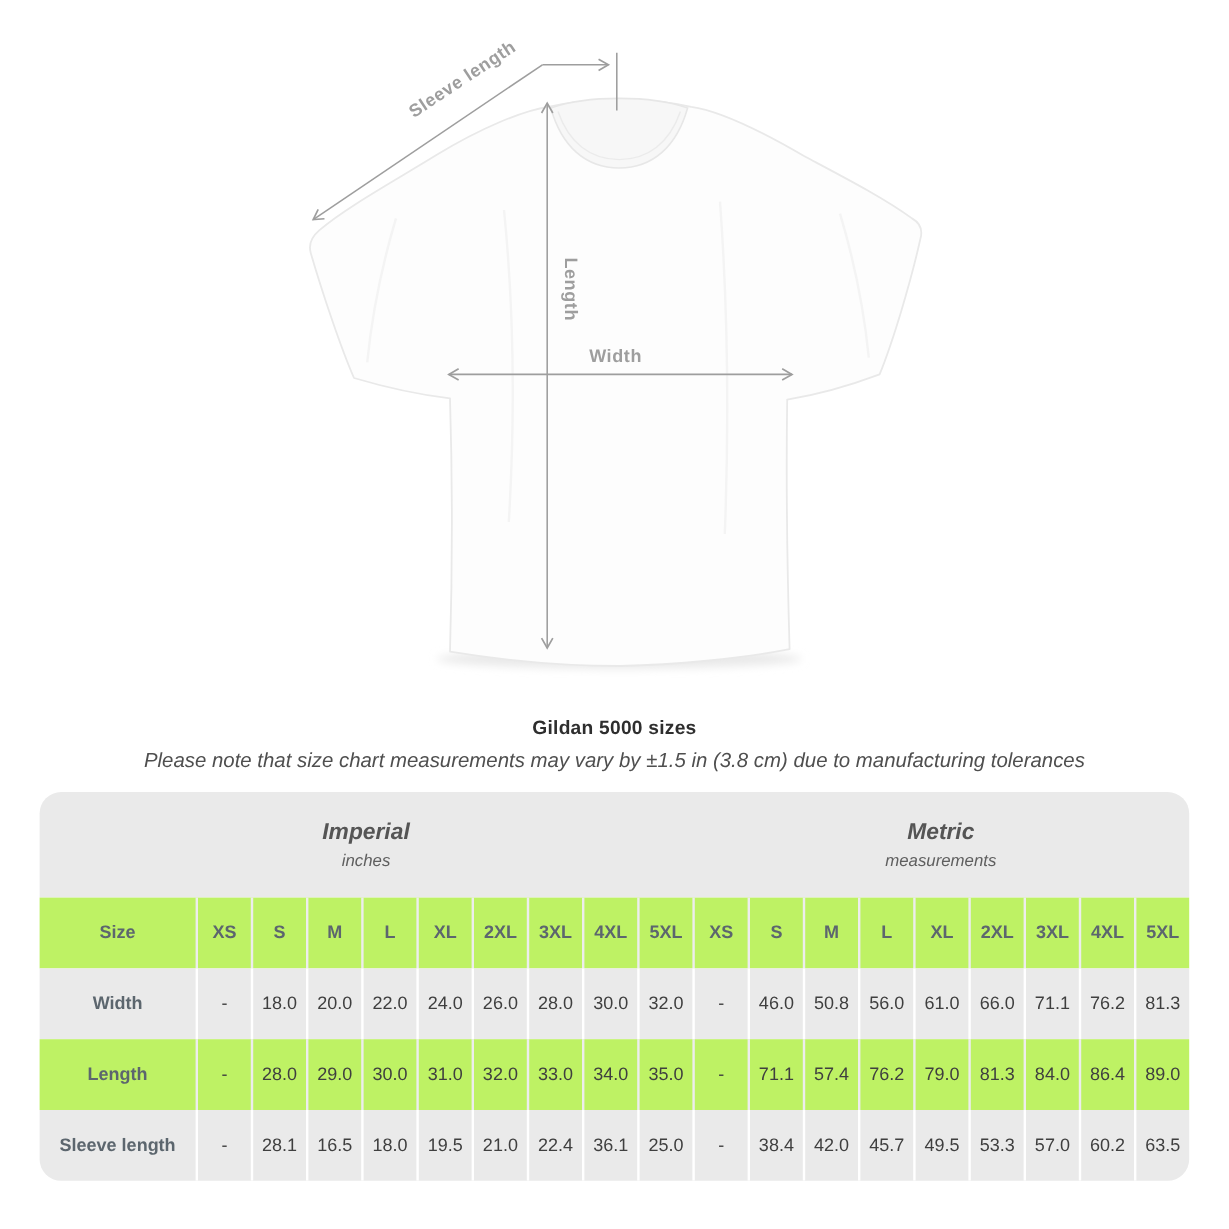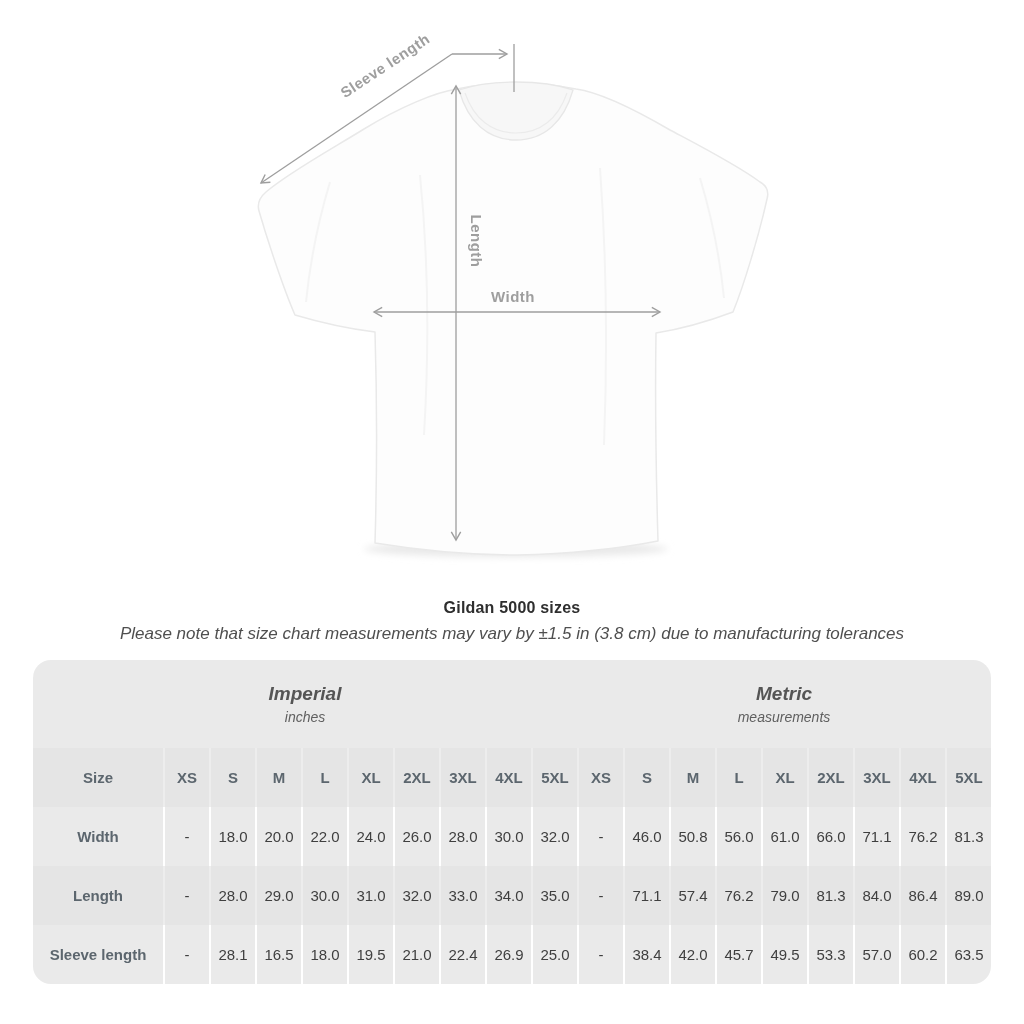--- a/index.html
+++ b/index.html
@@ -21,21 +21,21 @@
     background:#eaeaea; border-radius:18px 18px 0 0; height:88px;
   }
   .bandcell { display:flex; flex-direction:column; align-items:center; justify-content:center; }
   .bandcell.g1 { grid-column:1 / span 10; }
   .bandcell.g2 { grid-column:11 / span 9; }
   .gname { font-size:19px; font-weight:bold; font-style:italic; color:#555555; }
   .gunit { font-size:14px; font-style:italic; color:#5f5f5f; margin-top:4px; }
 
   .trow {
     display:grid; grid-template-columns:130px repeat(18,1fr);
-    height:59px; --sep:#ededed; background:#e5e5e5;
+    height:59px; --sep:#ededed; background:#bef264;
   }
   .trow.gray { background:#eaeaea; --sep:#ffffff; }
   .trow.last { border-radius:0 0 18px 18px; overflow:hidden; }
   .cell {
     display:flex; align-items:center; justify-content:center;
     font-size:15px; color:#3f3f3f; white-space:nowrap;
   }
   .cell + .cell { border-left:2px solid var(--sep); }
   .cell.label { font-weight:bold; color:#5c666e; }
   .trow.head .cell { font-weight:bold; color:#5c666e; font-size:15px; }
@@ -184,21 +184,21 @@
 
     <div class="trow gray last">
       <div class="cell label">Sleeve length</div>
       <div class="cell">-</div>
       <div class="cell">28.1</div>
       <div class="cell">16.5</div>
       <div class="cell">18.0</div>
       <div class="cell">19.5</div>
       <div class="cell">21.0</div>
       <div class="cell">22.4</div>
-      <div class="cell">26.9</div>
+      <div class="cell">36.1</div>
       <div class="cell">25.0</div>
       <div class="cell">-</div>
       <div class="cell">38.4</div>
       <div class="cell">42.0</div>
       <div class="cell">45.7</div>
       <div class="cell">49.5</div>
       <div class="cell">53.3</div>
       <div class="cell">57.0</div>
       <div class="cell">60.2</div>
       <div class="cell">63.5</div>

